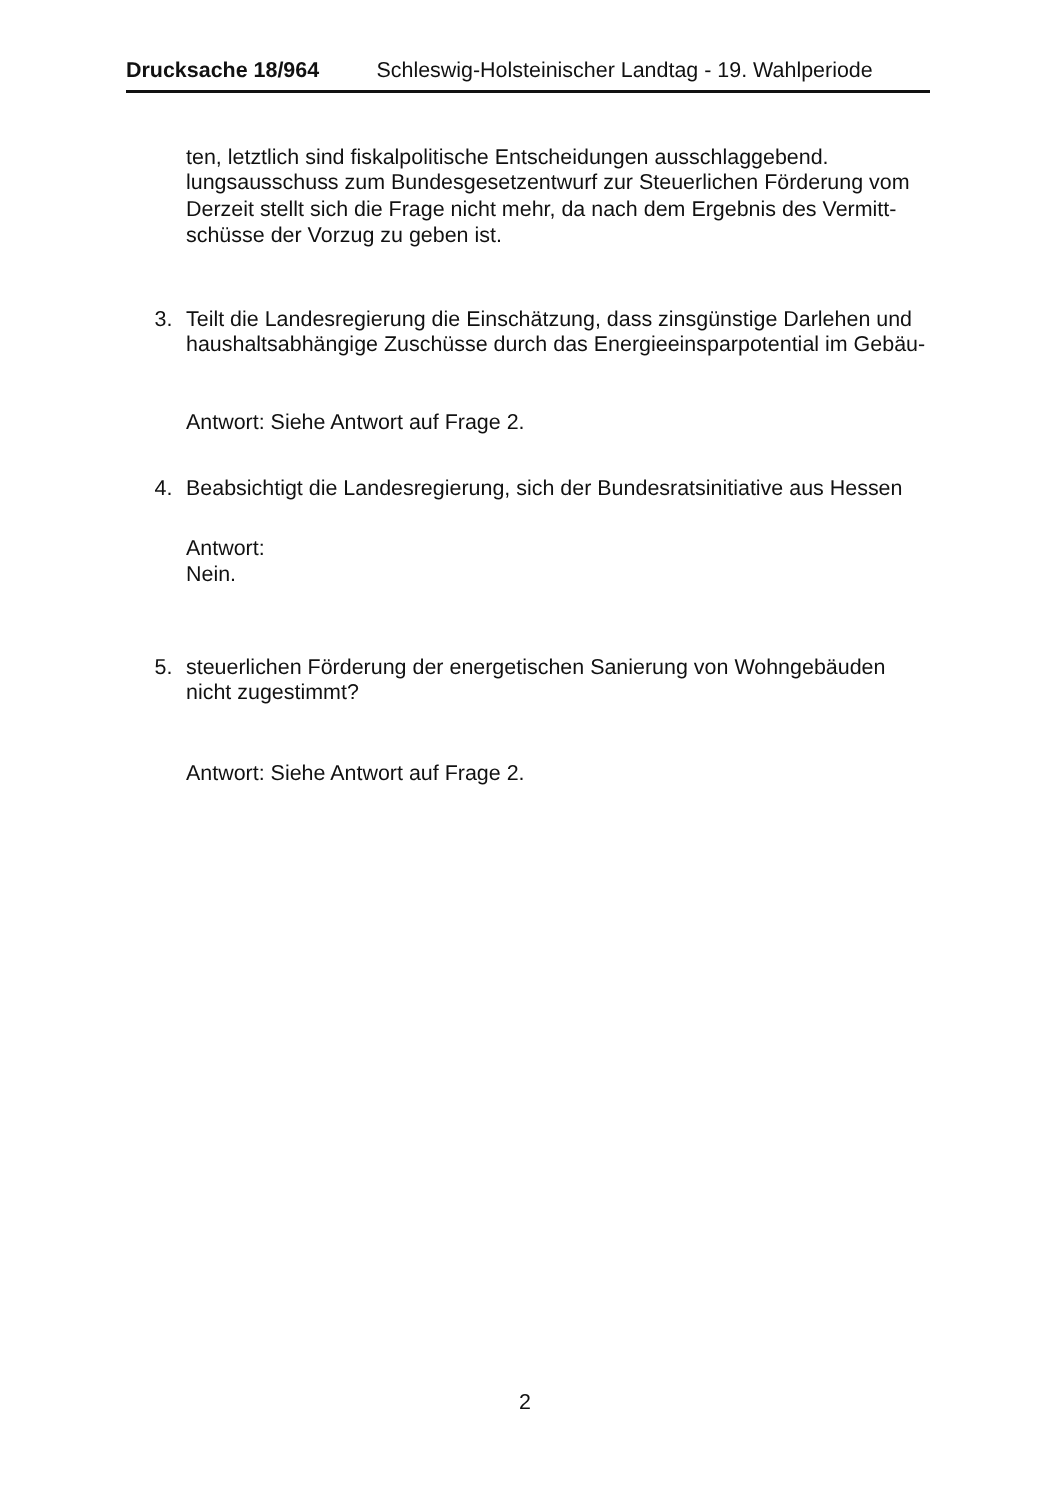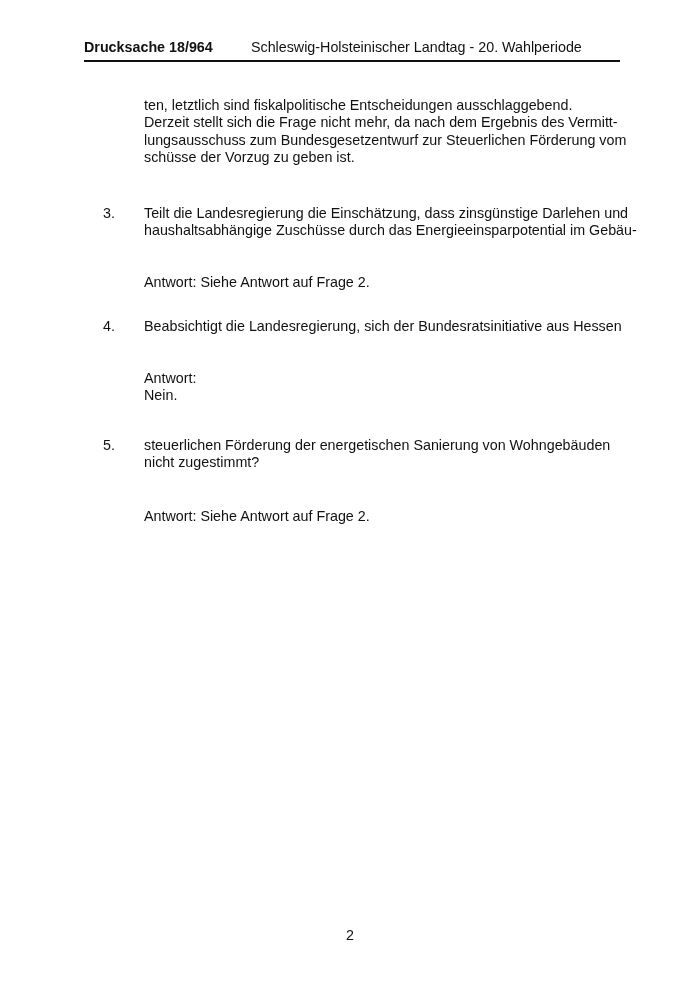--- a/index.html
+++ b/index.html
@@ -51,66 +51,65 @@
     position: absolute;
     left: 103px;
     display: flex;
   }
   .q-number {
     width: 21px;
     flex: 0 0 21px;
   }
   .line {
     white-space: nowrap;
-    margin-left: 20px;
   }
   .footer {
     position: absolute;
     top: 927px;
     left: 0;
     width: 700px;
     text-align: center;
   }
 </style>
 </head>
 <body>
 
 <div class="page">
 
   <div class="header">
     <span class="doc-number">Drucksache 18/964</span>
-    <span class="header-title">Schleswig-Holsteinischer Landtag - 20. Wahlperiode</span>
+    <span class="header-title">Schleswig-Holsteinischer Landtag - 19. Wahlperiode</span>
   </div>
   <div class="header-rule"></div>
 
   <div class="block" style="top:97px">
     <div class="line">ten, letztlich sind fiskalpolitische Entscheidungen ausschlaggebend.</div>
+    <div class="line">lungsausschuss zum Bundesgesetzentwurf zur Steuerlichen Förderung vom</div>
     <div class="line">Derzeit stellt sich die Frage nicht mehr, da nach dem Ergebnis des Vermitt-</div>
-    <div class="line">lungsausschuss zum Bundesgesetzentwurf zur Steuerlichen Förderung vom</div>
     <div class="line">schüsse der Vorzug zu geben ist.</div>
   </div>
 
   <div class="q-block" style="top:205px">
     <div class="q-number">3.</div>
     <div class="q-text">
       <div class="line">Teilt die Landesregierung die Einschätzung, dass zinsgünstige Darlehen und</div>
       <div class="line">haushaltsabhängige Zuschüsse durch das Energieeinsparpotential im Gebäu-</div>
     </div>
   </div>
   <div class="block" style="top:274px">
     <div class="line">Antwort: Siehe Antwort auf Frage 2.</div>
   </div>
 
   <div class="q-block" style="top:318px">
     <div class="q-number">4.</div>
     <div class="q-text">
       <div class="line">Beabsichtigt die Landesregierung, sich der Bundesratsinitiative aus Hessen</div>
     </div>
   </div>
-  <div class="block" style="top:370px">
+  <div class="block" style="top:358px">
     <div class="line">Antwort:</div>
     <div class="line">Nein.</div>
   </div>
 
   <div class="q-block" style="top:437px">
     <div class="q-number">5.</div>
     <div class="q-text">
       <div class="line">steuerlichen Förderung der energetischen Sanierung von Wohngebäuden</div>
       <div class="line">nicht zugestimmt?</div>
     </div>

